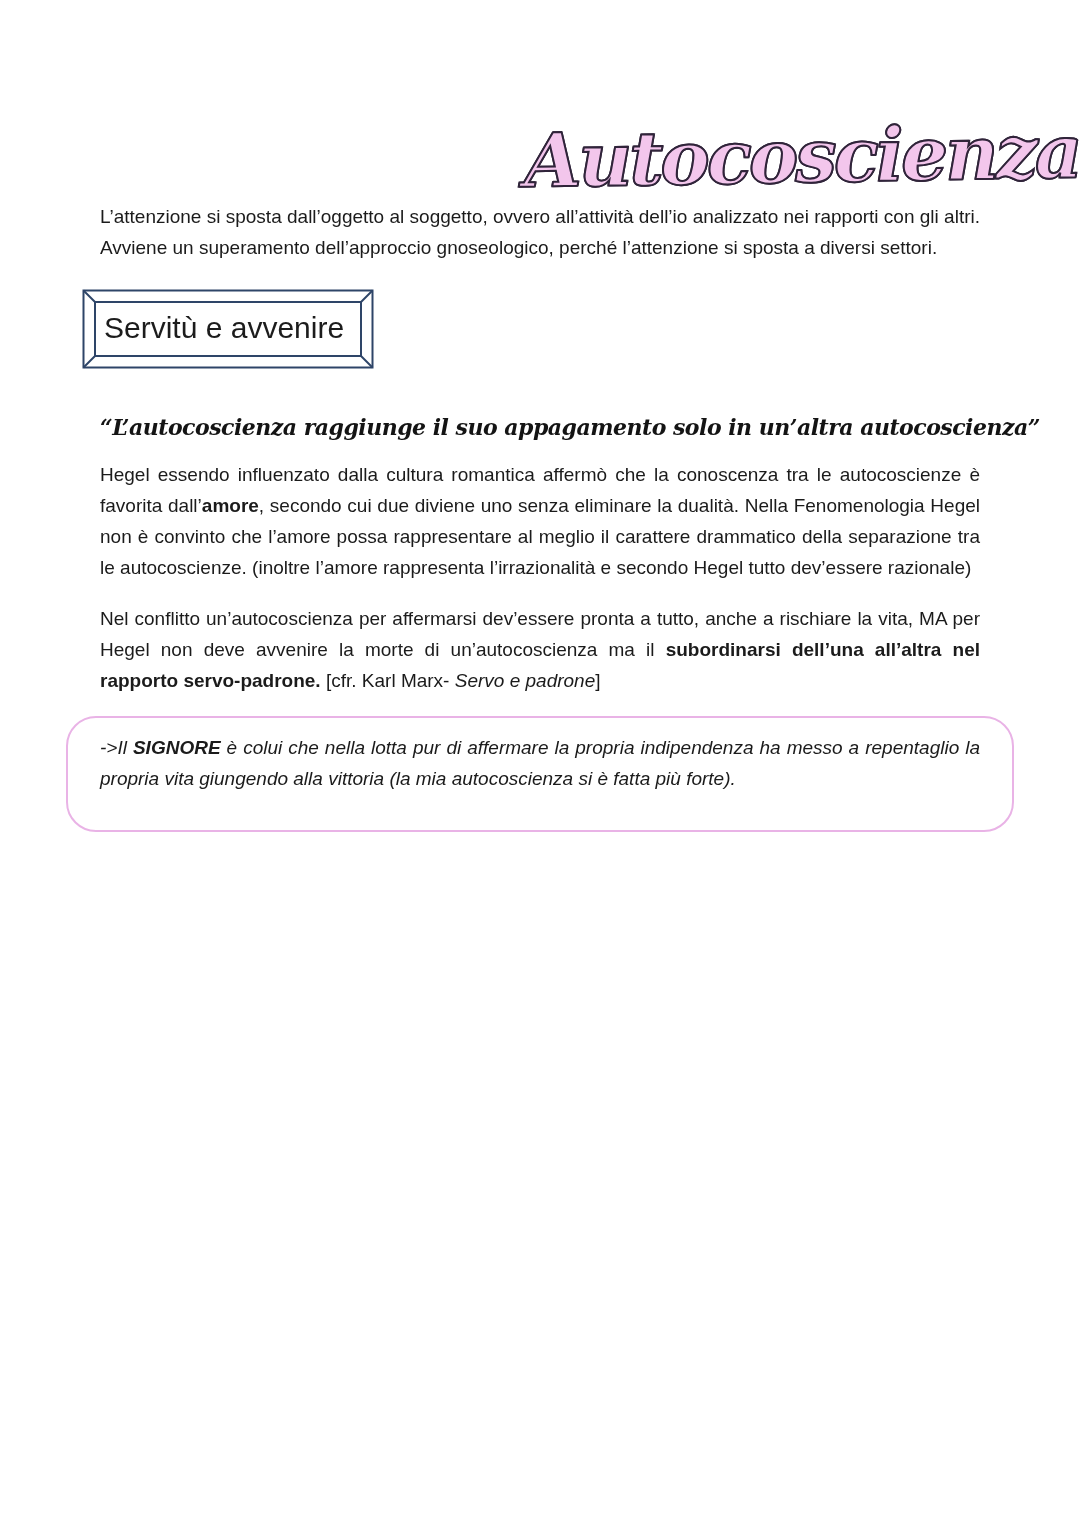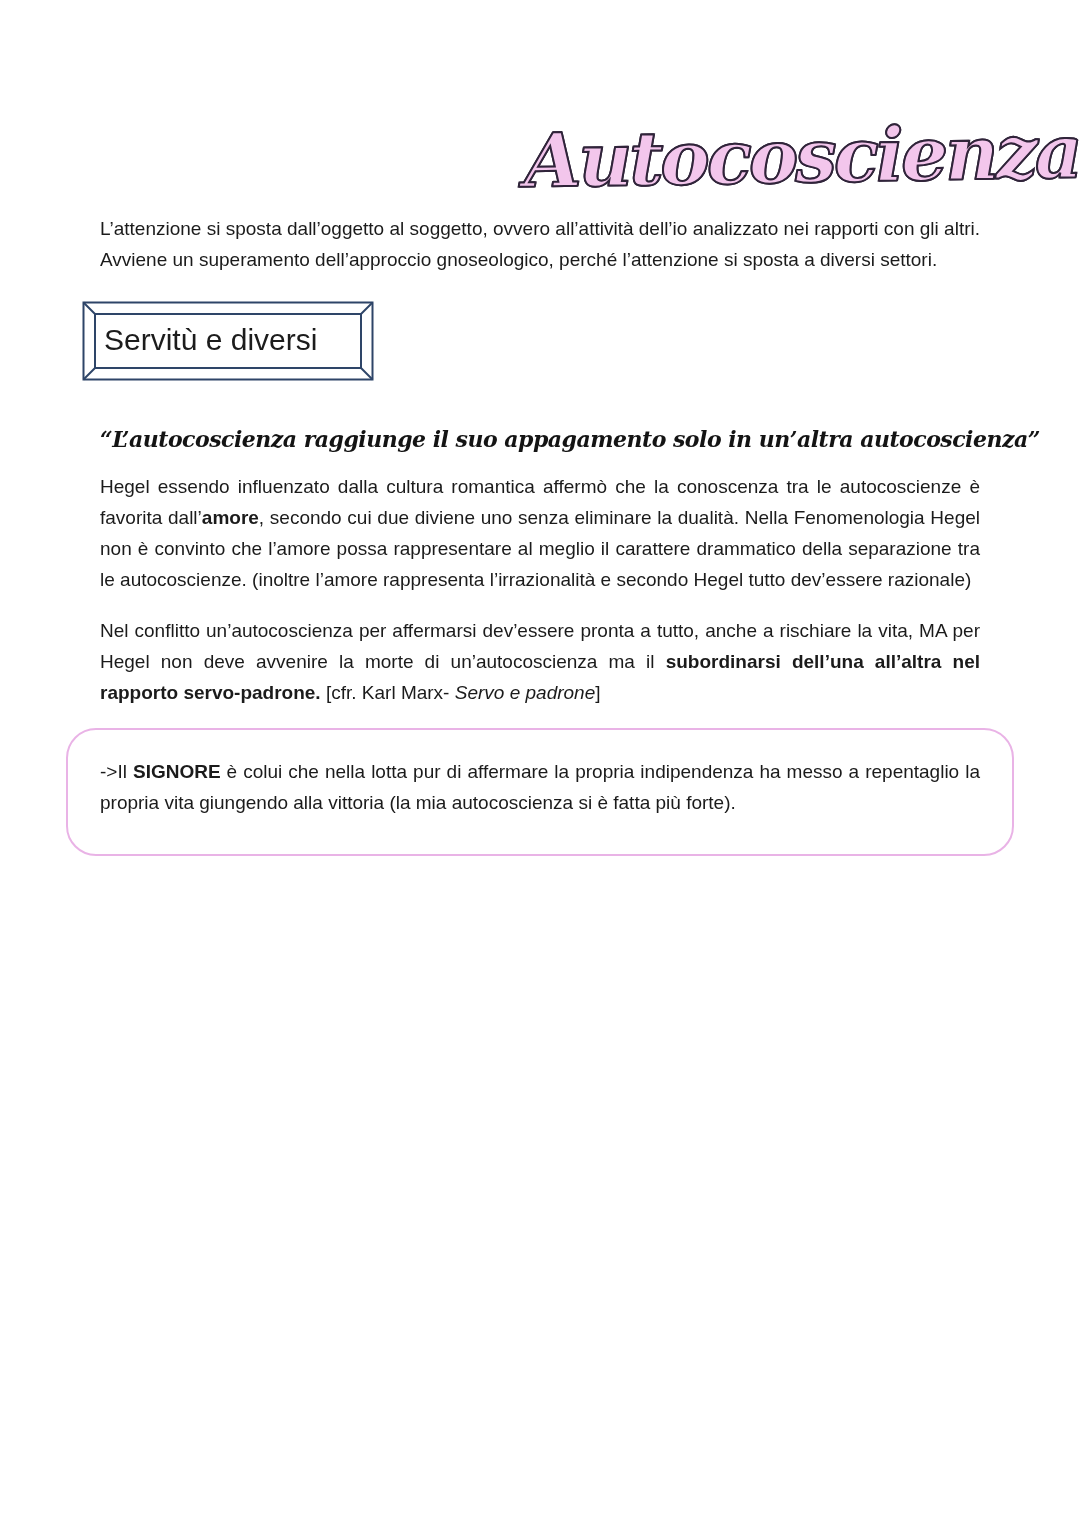--- a/index.html
+++ b/index.html
@@ -35,21 +35,21 @@
       1px 0 0 #30243a, -1px 0 0 #30243a,
       0 1px 0 #30243a, 0 -1px 0 #30243a;
     transform: rotate(-1deg);
   }
   .content {
     margin: 0 100px;
     font-size: 19px;
     line-height: 31px;
     text-align: justify;
   }
-  .content p.body { margin: 12px 0 20px; }
+  .content p.body { margin: 0 0 20px; }
   .intro { margin-top: 62px; }
 
   .bevel-wrap {
     position: relative;
     width: 292px;
     height: 80px;
     margin: 26px 0 44px -18px;
     text-align: left;
   }
   .bevel-frame { position: absolute; left: 0; top: 0; }
@@ -76,20 +76,21 @@
     text-align: center;
     white-space: nowrap;
   }
 
   .pinkbox {
     margin: 4px -34px 0;
     border: 2.5px solid #e9b3e6;
     border-radius: 30px;
     padding: 14px 32px 36px;
     background: #ffffff;
+    font-style: italic;
   }
   .pinkbox p.body:last-child { margin-bottom: 0; }
 </style>
 </head>
 <body>
 
 <div class="page">
 
   <div class="title-row">
     <h1 class="title">Autocoscienza</h1>
@@ -103,21 +104,21 @@
       <svg class="bevel-frame" width="292" height="80" viewBox="0 0 292 80">
         <g fill="none" stroke="#2e4568" stroke-width="2">
           <rect x="1.5" y="1.5" width="289" height="77"></rect>
           <rect x="13" y="13" width="266" height="54"></rect>
           <line x1="1.5" y1="1.5" x2="13" y2="13"></line>
           <line x1="290.5" y1="1.5" x2="279" y2="13"></line>
           <line x1="1.5" y1="78.5" x2="13" y2="67"></line>
           <line x1="290.5" y1="78.5" x2="279" y2="67"></line>
         </g>
       </svg>
-      <span class="bevel-text">Servitù e diversi</span>
+      <span class="bevel-text">Servitù e avvenire</span>
     </div>
 
 
     <div class="quote">“L’autocoscienza raggiunge il suo appagamento solo in un’altra autocoscienza”</div>
 
     <p class="body"><span>Hegel essendo influenzato dalla cultura romantica affermò che la conoscenza tra le autocoscienze è favorita dall’</span><span style="font-weight: 700;">amore</span><span>, secondo cui due diviene uno senza eliminare la dualità. Nella Fenomenologia Hegel non è convinto che l’amore possa rappresentare al meglio il carattere drammatico della separazione tra le autocoscienze. (inoltre l’amore rappresenta l’irrazionalità e secondo Hegel tutto dev’essere razionale)</span></p>
 
 
     <p class="body"><span>Nel conflitto un’autocoscienza per affermarsi dev’essere pronta a tutto, anche a rischiare la vita, MA per Hegel non deve avvenire la morte di un’autocoscienza ma il </span><span style="font-weight: 700;">subordinarsi dell’una all’altra nel rapporto servo-padrone.</span><span> [cfr. Karl Marx- </span><span style="font-style: italic;">Servo e padrone</span><span>]</span></p>
 

